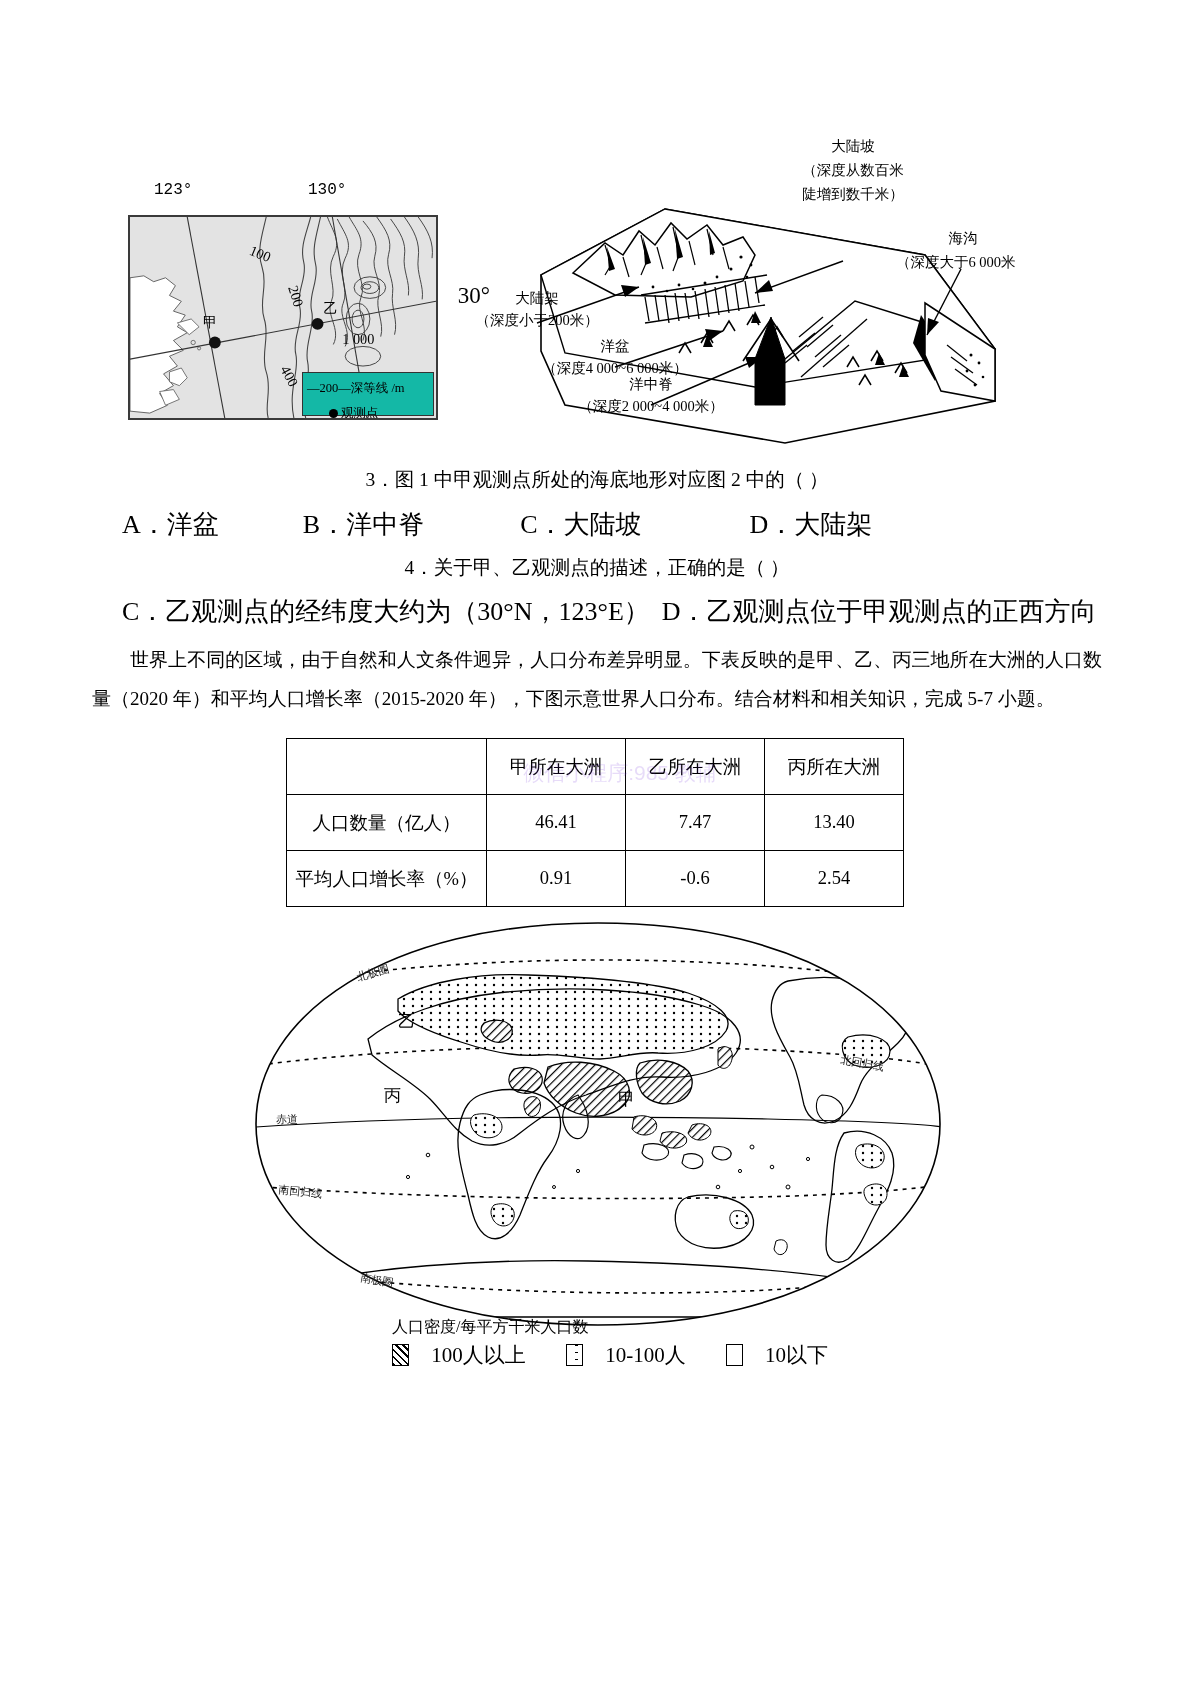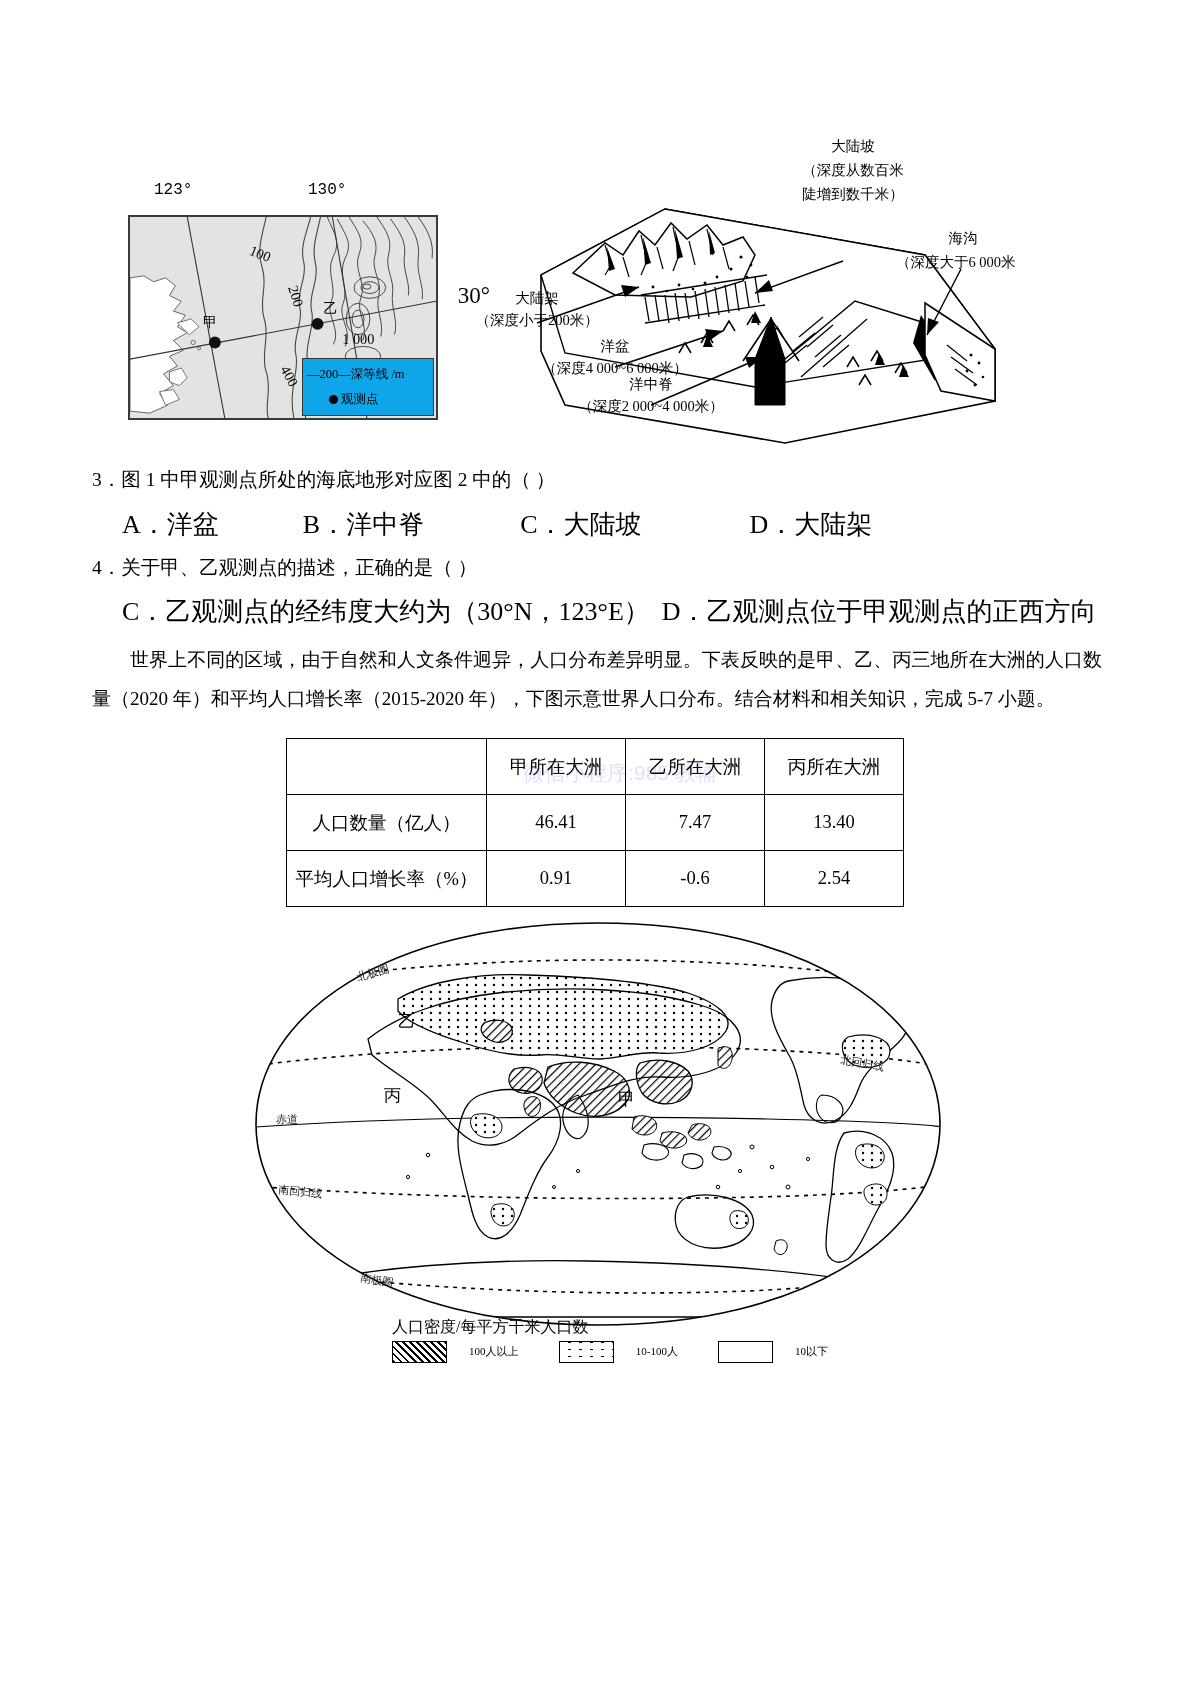--- a/index.html
+++ b/index.html
@@ -50,22 +50,22 @@
   .fig1-box {
     position:absolute; inset:0;
     border: 2px solid #3a3a3a;
     background: #e3e3e3;
     overflow: hidden;
   }
   .fig1-svg { position:absolute; inset:0; width:100%; height:100%; }
   .fig1-legend {
     position:absolute;
     right: 2px; bottom: 2px;
-    width: 132px; height: 58px;
-    background:#0ea5e9;
+    width: 132px; height: 44px;
+    background:#14b8a6;
     border:1.6px solid #333;
     font-size:12.5px;
     padding: 3px 4px 16px 4px;
   }
   .leg-row { display:flex; align-items:center; gap:3px; height:25px; }
   .leg-line { font-family:"Liberation Serif",serif; font-size:12.5px; white-space:nowrap;}
   .leg-dot { width:9px; height:9px; border-radius:50%; background:#000; margin-left:22px; }
   .leg-dot-lab { }
 
   
@@ -82,20 +82,21 @@
   
   .body-text {
     position: relative;
     padding: 0 88px 0 92px;
   }
   .q-line {
     font-size: 19.5px;
     line-height: 1.0;
     margin-top: 20px;
     white-space: nowrap;
+    text-align: center;
   }
   .opt-line {
     font-size: 26px;
     line-height: 1.0;
     margin-top: 22px;
     padding-left: 30px;
     white-space: nowrap;
   }
   .opt-line .sp1 { display:inline-block; width:84px; }
   .opt-line .sp2 { display:inline-block; width:96px; }
@@ -142,21 +143,21 @@
   .mtxt { font-family:"Liberation Serif","DejaVu Serif",serif; font-size:11px; fill:#222; }
   .mtxt-big { font-family:"Liberation Serif","DejaVu Serif",serif; font-size:17px; fill:#000; }
 
   .map-legend {
     position:absolute;
     left: 392px;
     top: 398px;
     width: 460px;
   }
   .ml-title { font-size:16px; margin-bottom:3px; }
-  .ml-row { display:flex; align-items:center; gap:16px; font-size:11px; }
+  .ml-row { display:flex; align-items:center; gap:16px; font-size:21px; }
   .sw {
     width: 62px; height: 22px; border:1.4px solid #000; display:inline-block;
   }
   .sw-hatch {
     background:
       repeating-linear-gradient(45deg, #000 0 2px, #fff 2px 5px);
   }
   .sw-dots {
     background-color:#fff;
     background-image: radial-gradient(#000 1.2px, transparent 1.3px);

